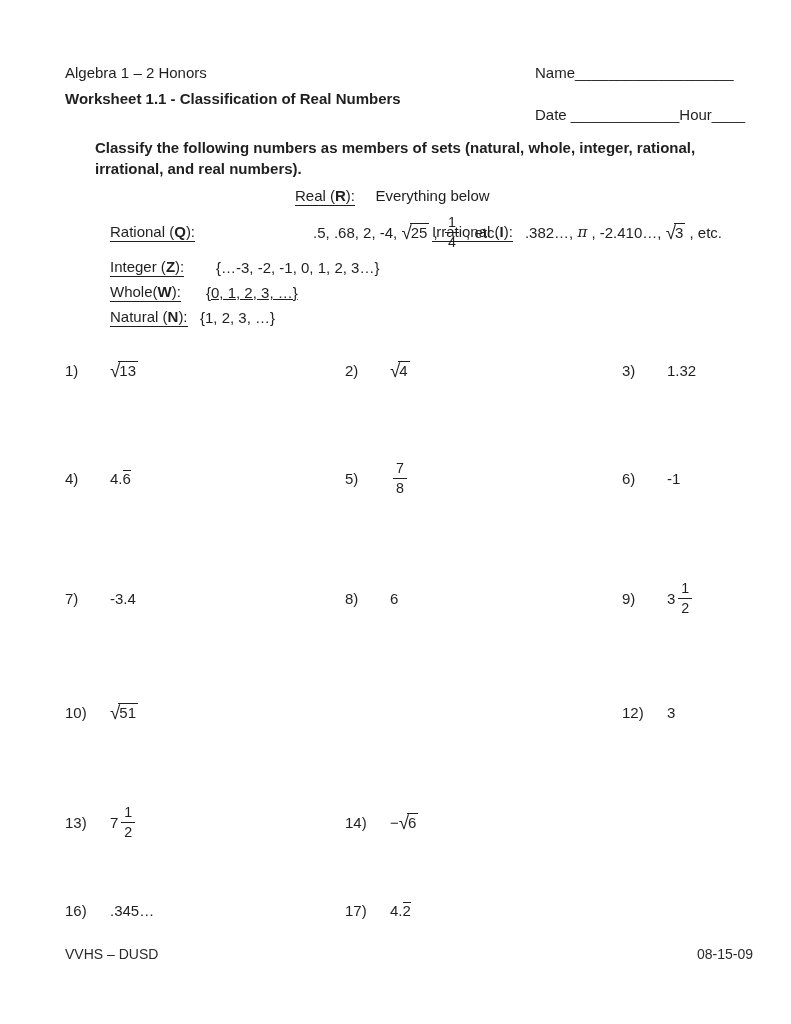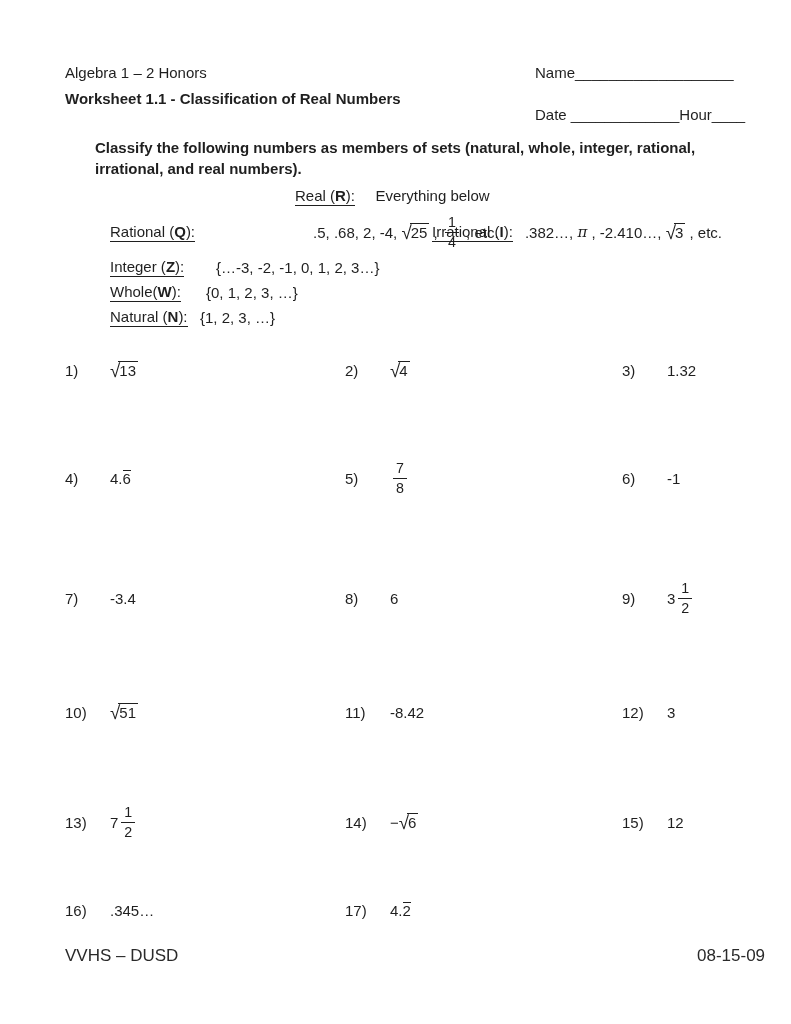--- a/index.html
+++ b/index.html
@@ -36,21 +36,21 @@
   .setrow{display:flex;align-items:center;}
   .setname{display:inline-block;width:90px;}
   
   .prow{position:absolute;left:0;width:791px;height:60px;}
   .pcell{position:absolute;top:0;height:60px;display:flex;align-items:center;}
   .pcell .pnum{display:inline-block;width:45px;}
   .pcell .pval{display:inline-flex;align-items:center;}
   .c1{left:65px;} .c2{left:345px;} .c3{left:622px;}
   
   .hdr{font-size:15px;}
-  .ftr{font-size:17px;color:#2a2a2a;}
+  .ftr{font-size:14px;color:#2a2a2a;}
 </style>
 </head>
 <body>
 
 <div id="page">
 
   <div class="abs hdr" style="left:65px;top:64px;">Algebra 1 – 2 Honors</div>
   <div class="abs hdr" style="left:65px;top:90px;font-weight:bold;">Worksheet 1.1 - Classification of Real Numbers</div>
   <div class="abs hdr" style="left:535px;top:64px;">Name___________________</div>
   <div class="abs hdr" style="left:535px;top:90px;margin-top:16px;">Date _____________Hour____</div>
@@ -88,21 +88,21 @@
         <span class="sqrt"><span class="radical">√</span><span class="radicand">3</span></span>
         <span>&nbsp;, etc.</span>
       </span>
   </div>
 
   <div class="abs setrow" style="left:110px;top:258px;gap:16px;">
     <span class="setname"><span class="setlabel"><span>Integer (</span><span class="bold">Z</span><span>):</span></span></span>
     <span>{…-3, -2, -1, 0, 1, 2, 3…}</span>
   </div>
 
-  <div class="abs setrow" style="left:110px;top:283px;">
+  <div class="abs setrow" style="left:110px;top:283px;text-decoration:underline;">
     <span class="setname"><span class="setlabel"><span>Whole(</span><span class="bold">W</span><span>):</span></span></span>
     <span style="display:inline-block;width:6px;"></span>
     <span>{0, 1, 2, 3, …}</span>
   </div>
 
   <div class="abs setrow" style="left:110px;top:308px;">
     <span class="setname"><span class="setlabel"><span>Natural (</span><span class="bold">N</span><span>):</span></span></span>
     <span>{1, 2, 3, …}</span>
   </div>
 
@@ -177,26 +177,20 @@
     </div>
   </div>
 
   <div class="prow" style="top:682px;">
     <div class="pcell c1">
       <span class="pnum">10)</span>
       <span class="pval">
           <span class="sqrt"><span class="radical">√</span><span class="radicand">51</span></span>
         </span>
     </div>
-    <div class="pcell c2">
-      <span class="pnum">11)</span>
-      <span class="pval">
-          <span>-8.42</span>
-        </span>
-    </div>
     <div class="pcell c3">
       <span class="pnum">12)</span>
       <span class="pval">
           <span>3</span>
         </span>
     </div>
   </div>
 
   <div class="prow" style="top:792px;">
     <div class="pcell c1">
@@ -209,26 +203,20 @@
           </span>
         </span>
     </div>
     <div class="pcell c2">
       <span class="pnum">14)</span>
       <span class="pval">
           <span>−</span>
           <span class="sqrt"><span class="radical">√</span><span class="radicand">6</span></span>
         </span>
     </div>
-    <div class="pcell c3">
-      <span class="pnum">15)</span>
-      <span class="pval">
-          <span>12</span>
-        </span>
-    </div>
   </div>
 
   <div class="prow" style="top:880px;">
     <div class="pcell c1">
       <span class="pnum">16)</span>
       <span class="pval">
           <span>.345…</span>
         </span>
     </div>
     <div class="pcell c2">

